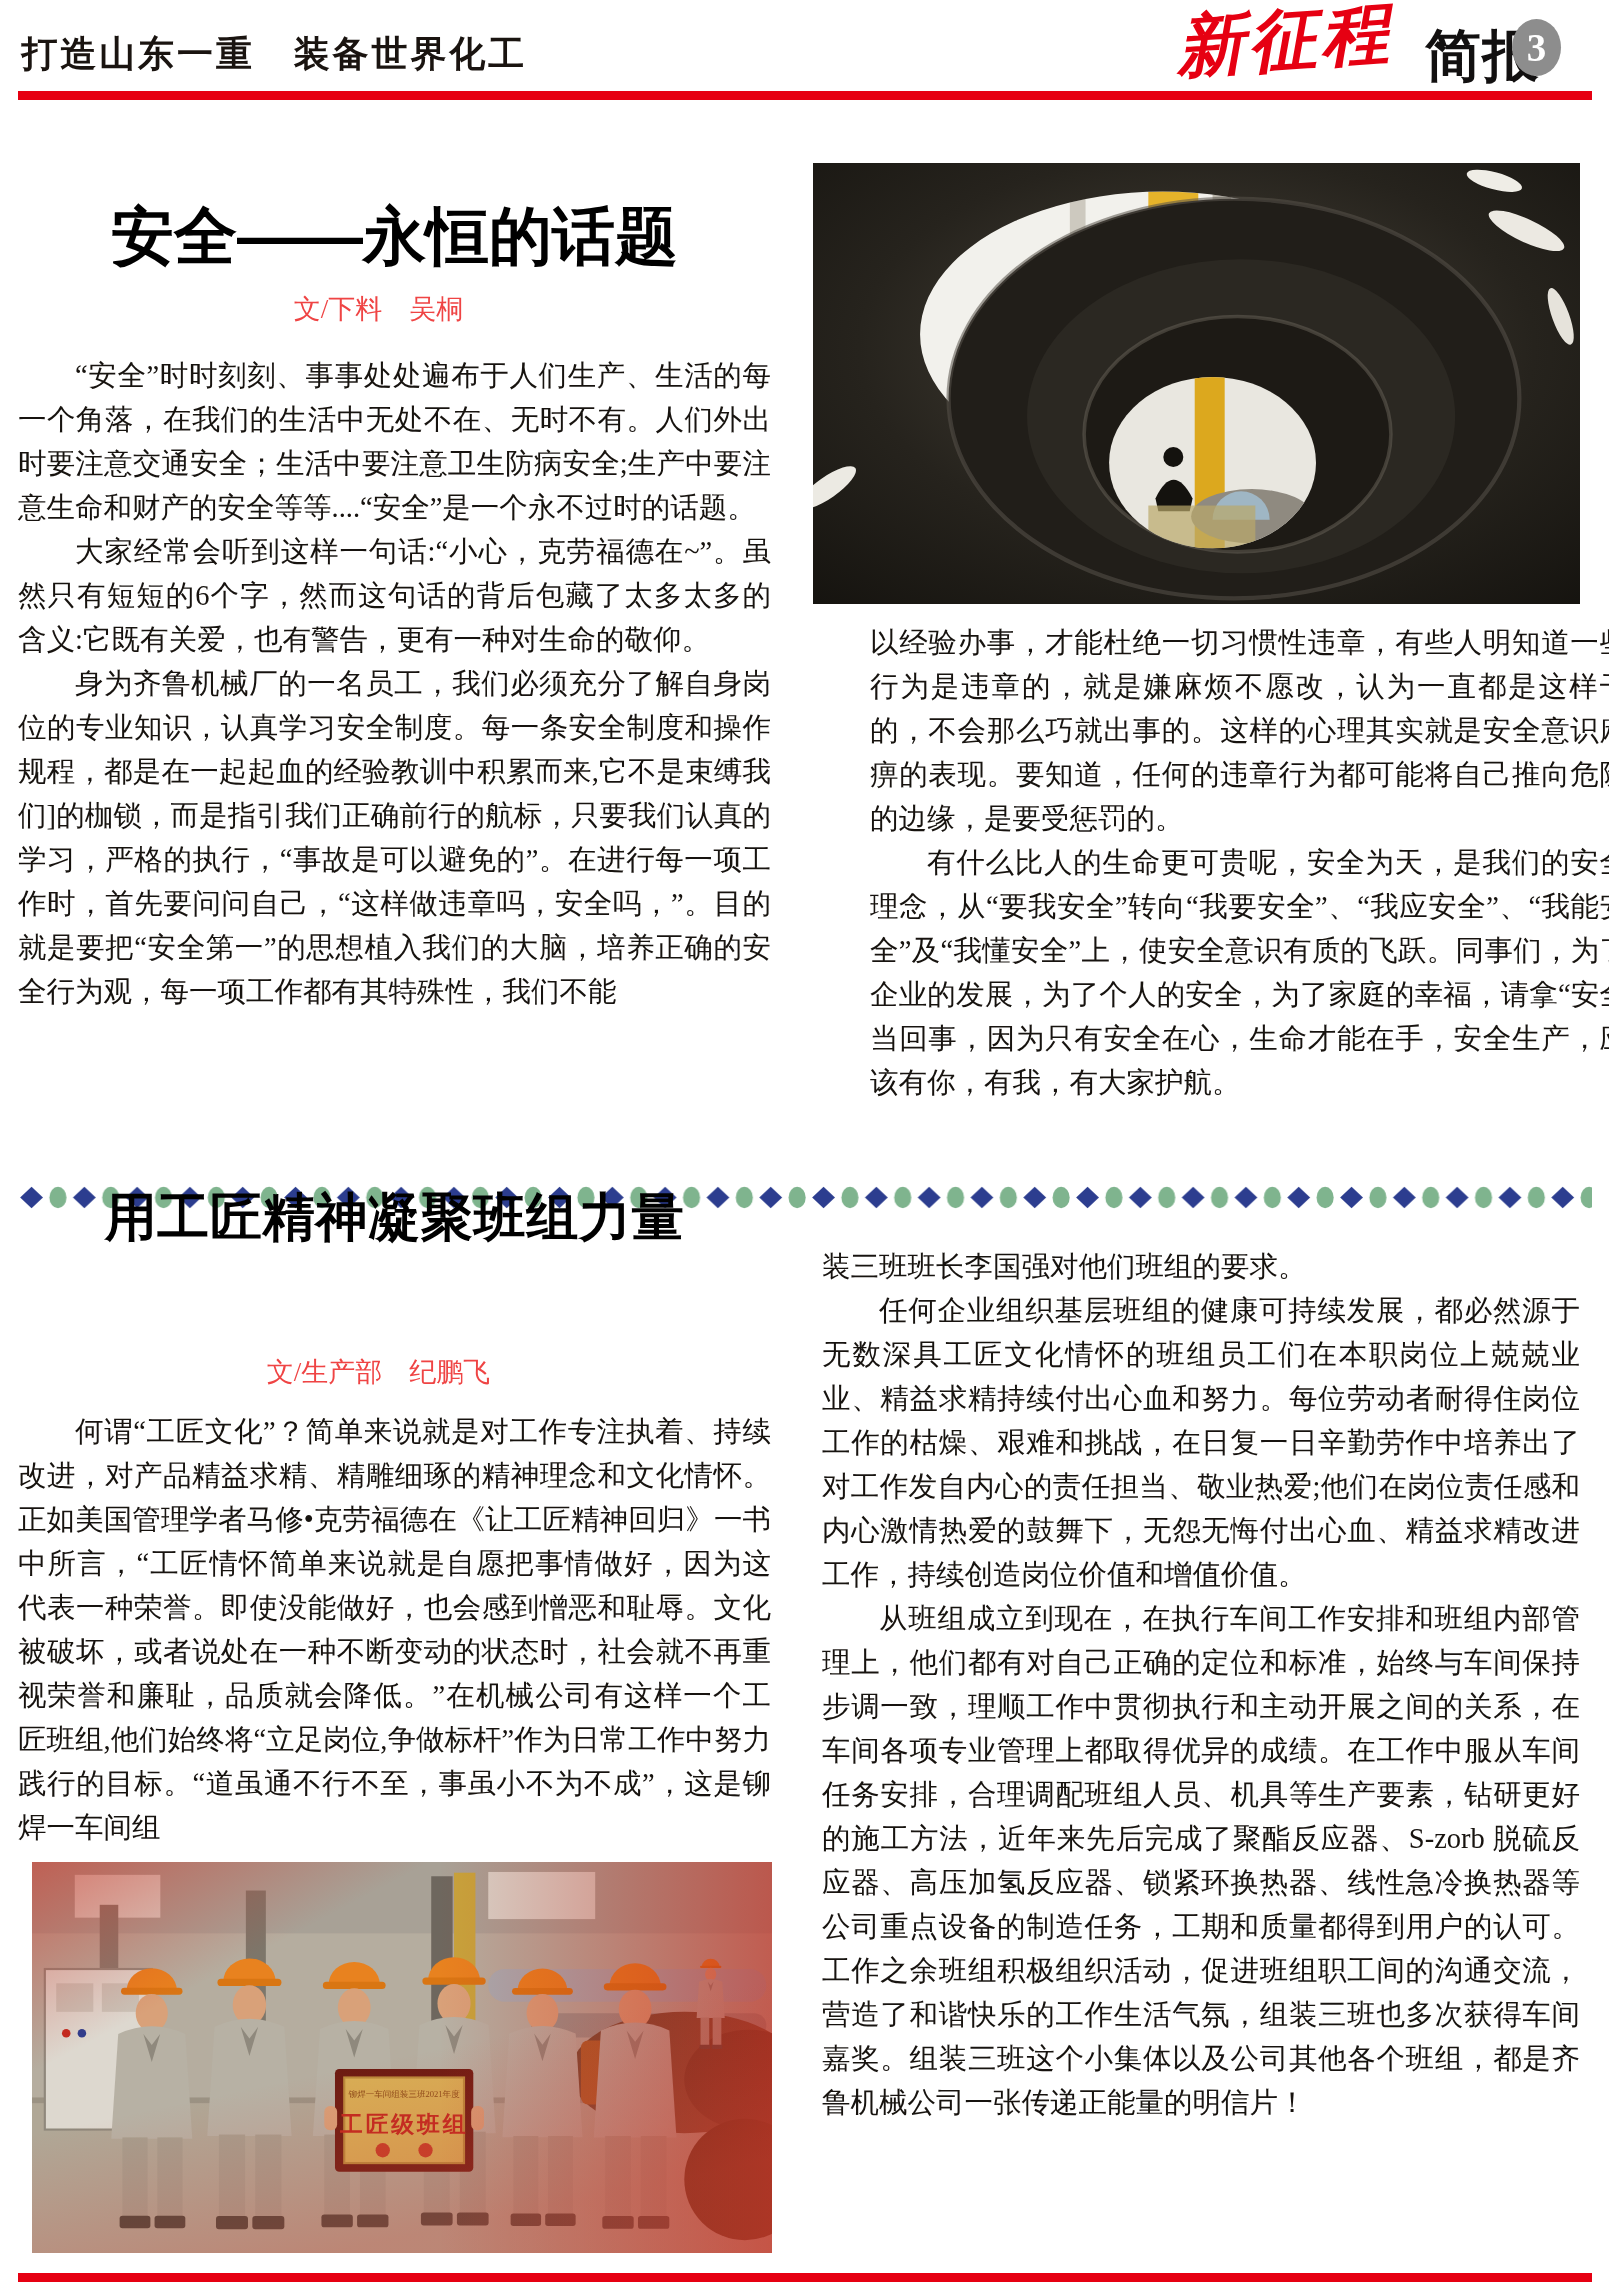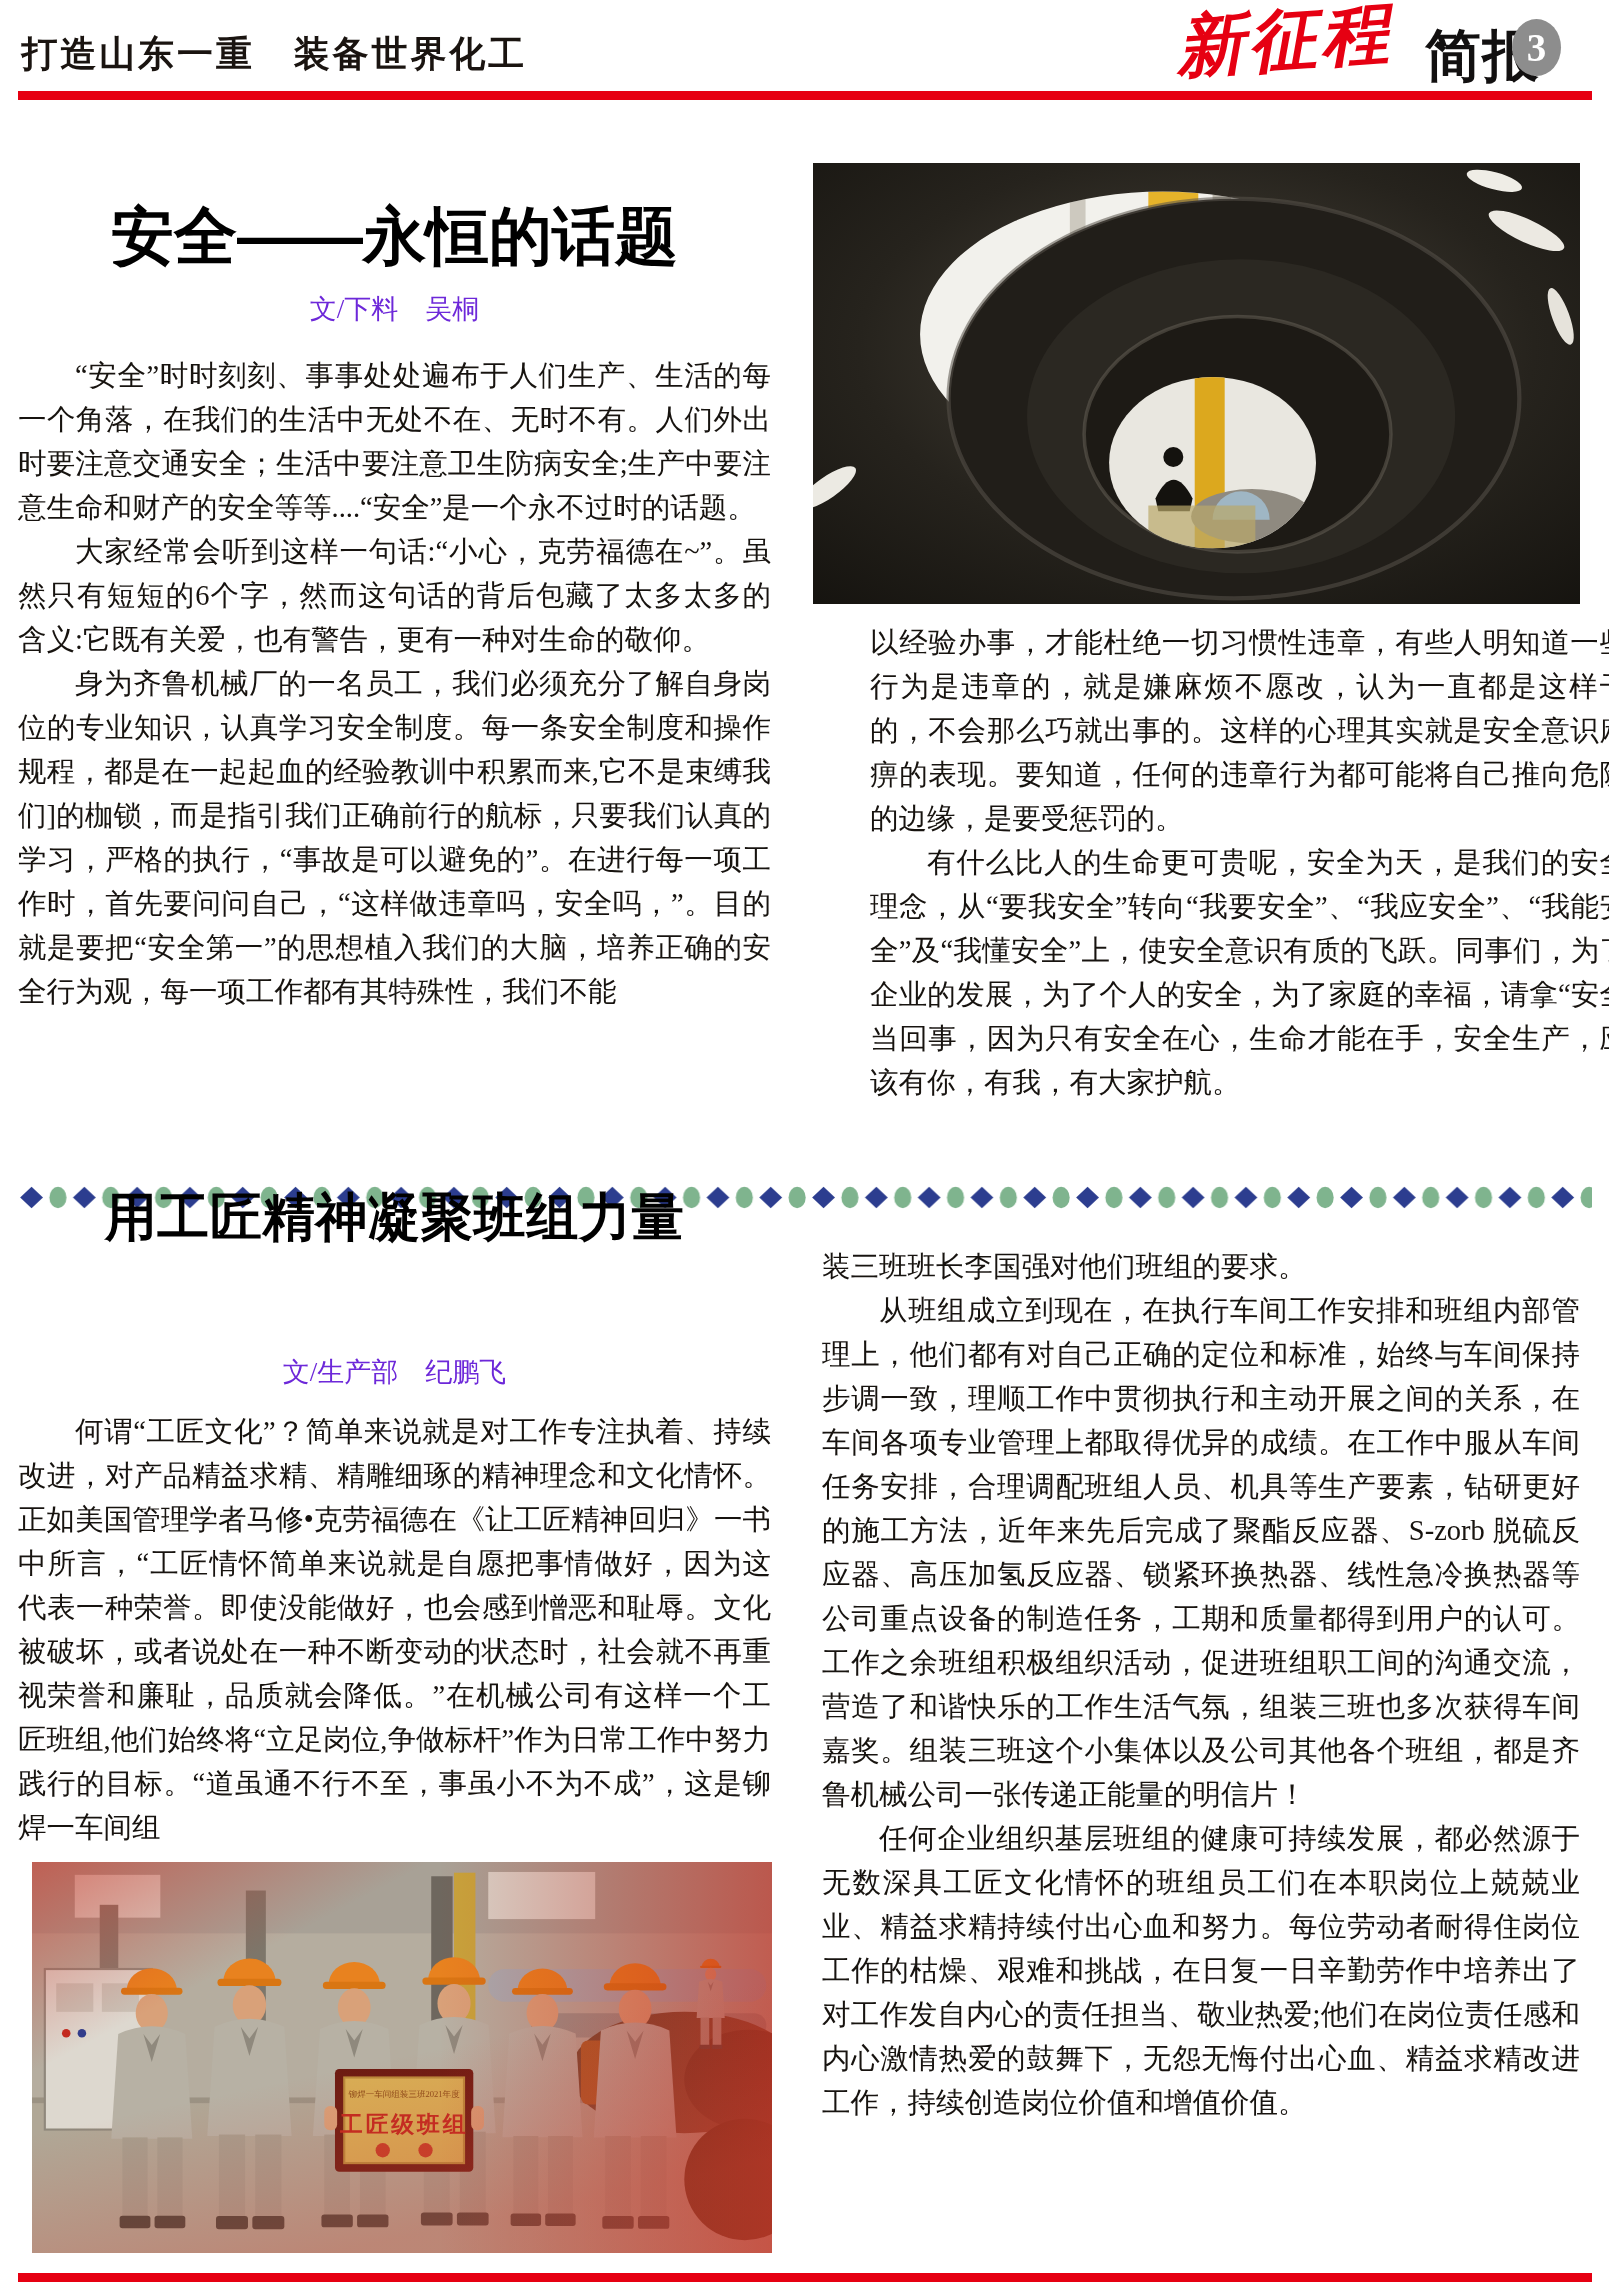--- a/index.html
+++ b/index.html
@@ -19,21 +19,21 @@
           line-height:57px;font-family:"Liberation Serif","DejaVu Serif",serif;}
   .rule{position:absolute;left:18px;width:1574px;height:8.6px;background:#e60012;}
   .rule-top{top:91px;}
   .rule-bottom{top:2273px;}
 
   
   .a-title{position:absolute;left:18px;width:753px;text-align:center;color:#000000;
            font-family:"Liberation Sans","DejaVu Sans",sans-serif;font-weight:bold;}
   .a1-title{top:201px;font-size:63px;line-height:71px;}
   .a2-title{top:1179px;font-size:52px;line-height:77px;letter-spacing:0.7px;}
-  .byline{position:absolute;left:18px;width:753px;text-align:center;font-size:27px;color:#6d28d9;}
+  .byline{position:absolute;left:2px;width:753px;text-align:center;font-size:27px;color:#ef4444;}
   .a1-byline{top:291px;}
   .a2-byline{top:1354px;}
 
   
   .col{position:absolute;font-size:28.5px;line-height:44px;text-align:justify;color:#17130f;}
   .col p{margin:0;text-indent:2em;}
   .col p.flush{text-indent:0;}
   .a1-left{left:18px;top:354px;width:753px;}
   .a1-right{left:822px;top:621px;width:758px;margin-left:48px;}
   .a2-left{left:18px;top:1410px;width:753px;}
@@ -130,22 +130,22 @@
     </svg>
   </div>
 
   <div class="a-title a2-title">用工匠精神凝聚班组力量</div>
   <div class="byline a2-byline">文/生产部　纪鹏飞</div>
   <div class="col a2-left">
       <p>何谓“工匠文化”？简单来说就是对工作专注执着、持续改进，对产品精益求精、精雕细琢的精神理念和文化情怀。正如美国管理学者马修•克劳福德在《让工匠精神回归》一书中所言，“工匠情怀简单来说就是自愿把事情做好，因为这代表一种荣誉。即使没能做好，也会感到憎恶和耻辱。文化被破坏，或者说处在一种不断变动的状态时，社会就不再重视荣誉和廉耻，品质就会降低。”在机械公司有这样一个工匠班组,他们始终将“立足岗位,争做标杆”作为日常工作中努力践行的目标。“道虽通不行不至，事虽小不为不成”，这是铆焊一车间组</p>
     </div>
   <div class="col a2-right">
       <p class="flush">装三班班长李国强对他们班组的要求。</p>
+      <p>任何企业组织基层班组的健康可持续发展，都必然源于无数深具工匠文化情怀的班组员工们在本职岗位上兢兢业业、精益求精持续付出心血和努力。每位劳动者耐得住岗位工作的枯燥、艰难和挑战，在日复一日辛勤劳作中培养出了对工作发自内心的责任担当、敬业热爱;他们在岗位责任感和内心激情热爱的鼓舞下，无怨无悔付出心血、精益求精改进工作，持续创造岗位价值和增值价值。</p>
       <p>从班组成立到现在，在执行车间工作安排和班组内部管理上，他们都有对自己正确的定位和标准，始终与车间保持步调一致，理顺工作中贯彻执行和主动开展之间的关系，在车间各项专业管理上都取得优异的成绩。在工作中服从车间任务安排，合理调配班组人员、机具等生产要素，钻研更好的施工方法，近年来先后完成了聚酯反应器、S-zorb 脱硫反应器、高压加氢反应器、锁紧环换热器、线性急冷换热器等公司重点设备的制造任务，工期和质量都得到用户的认可。工作之余班组积极组织活动，促进班组职工间的沟通交流，营造了和谐快乐的工作生活气氛，组装三班也多次获得车间嘉奖。组装三班这个小集体以及公司其他各个班组，都是齐鲁机械公司一张传递正能量的明信片！</p>
-      <p>任何企业组织基层班组的健康可持续发展，都必然源于无数深具工匠文化情怀的班组员工们在本职岗位上兢兢业业、精益求精持续付出心血和努力。每位劳动者耐得住岗位工作的枯燥、艰难和挑战，在日复一日辛勤劳作中培养出了对工作发自内心的责任担当、敬业热爱;他们在岗位责任感和内心激情热爱的鼓舞下，无怨无悔付出心血、精益求精改进工作，持续创造岗位价值和增值价值。</p>
     </div>
 
   <div class="photo2">
     <svg viewBox="0 0 1038 548" preserveAspectRatio="none">
       <defs>
         <linearGradient id="redTL" x1="0" y1="0" x2="0.6" y2="0.6">
           <stop offset="0%" stop-color="#d22b1e" stop-opacity="0.55"></stop>
           <stop offset="45%" stop-color="#d22b1e" stop-opacity="0"></stop>
         </linearGradient>
         <linearGradient id="redR" x1="0" y1="0" x2="1" y2="0">

